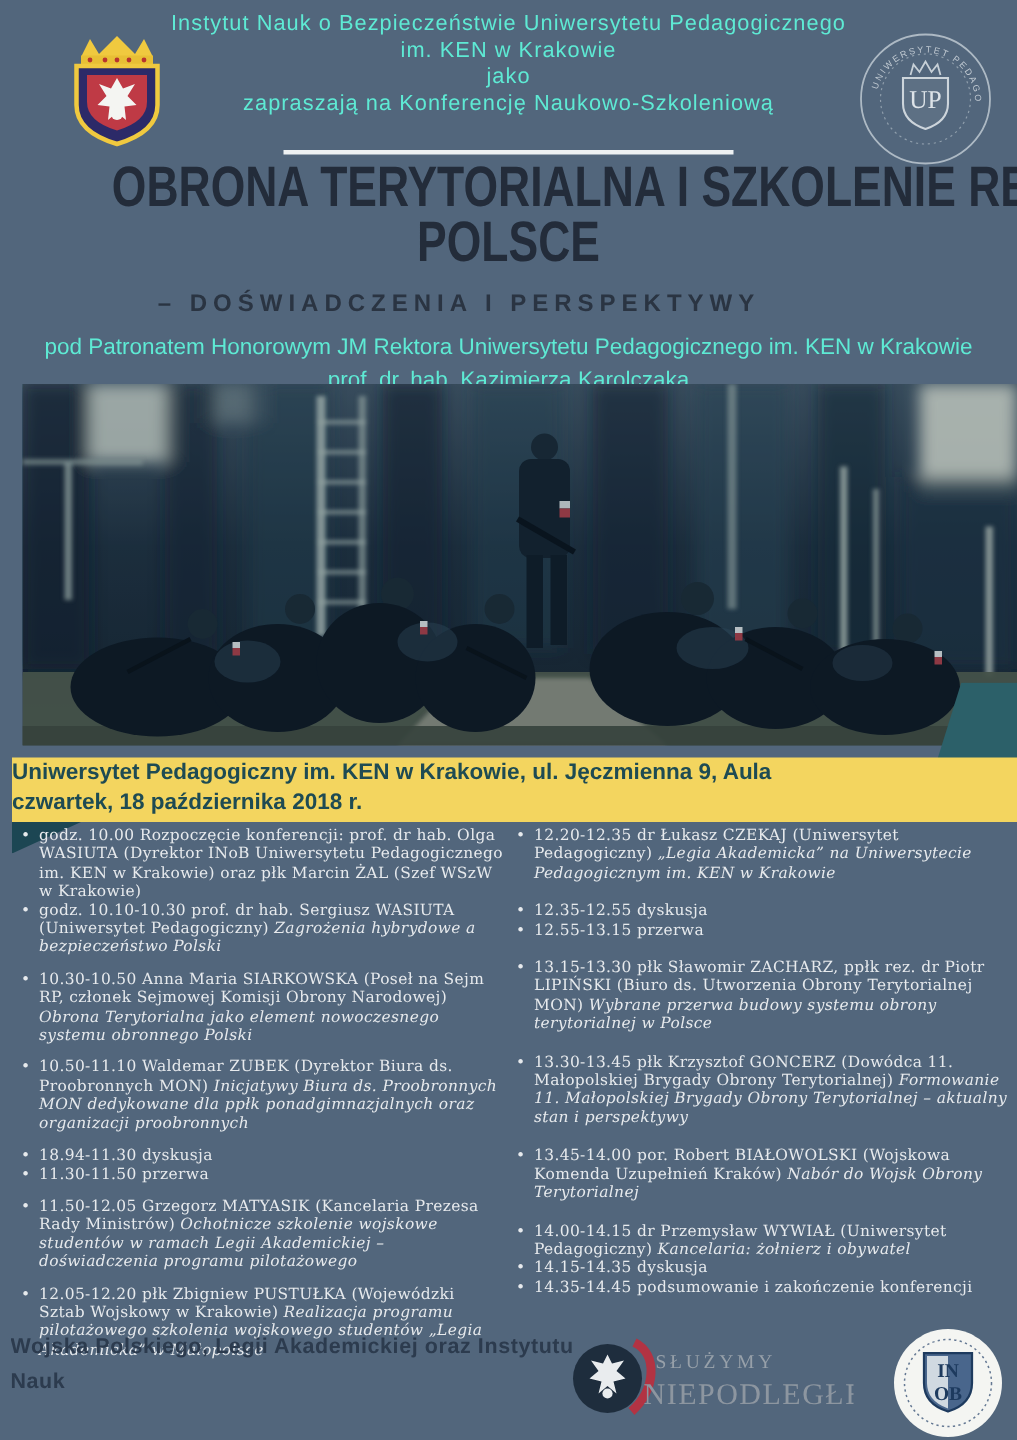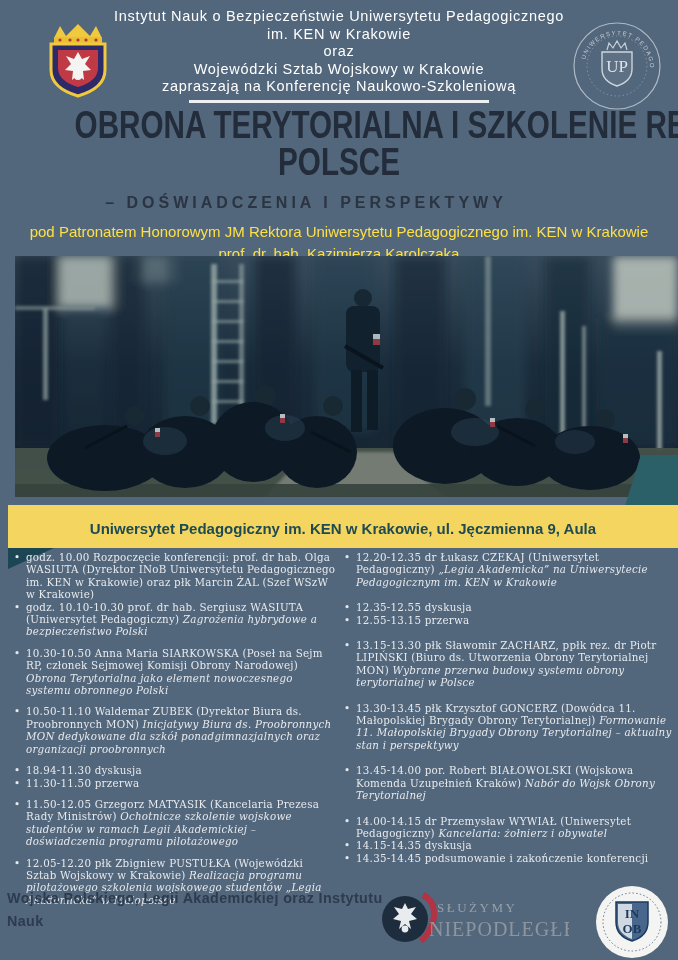--- a/index.html
+++ b/index.html
@@ -2,40 +2,40 @@
 <html><head>
 <meta charset="utf-8">
 <style>
   html,body{margin:0;padding:0;background:#38465a;}
   .poster{
     position:relative;width:678px;height:960px;overflow:hidden;
     background:#52667c;font-family:"Liberation Sans",sans-serif;
   }
   
   .header-text{position:absolute;left:95px;top:8px;width:488px;text-align:center;
-    color:#ffffff;font-size:14.5px;line-height:17.5px;letter-spacing:.7px;}
+    color:#5eead4;font-size:14.5px;line-height:17.5px;letter-spacing:.7px;}
   .crest{position:absolute;left:46px;top:24px;}
   .seal{position:absolute;left:571px;top:20px;}
   
   .rule{position:absolute;left:189px;top:100px;width:300px;height:3px;background:#eef1f3;}
   .title{position:absolute;left:0;top:107px;width:678px;text-align:center;
     color:#232c3a;font-weight:bold;font-size:38px;line-height:37px;}
   .title .tline{transform:scaleX(.78);transform-origin:50% 50%;white-space:nowrap;}
   .subtitle{position:absolute;left:0;top:194px;width:612px;text-align:center;
     color:#2a3442;font-weight:bold;font-size:16px;letter-spacing:4px;}
   .patron{position:absolute;left:0;top:221px;width:678px;text-align:center;
-    color:#fde047;font-size:15px;line-height:21.5px;}
+    color:#5eead4;font-size:15px;line-height:21.5px;}
   
   .photo{position:absolute;left:15px;top:256px;width:663px;height:241px;}
   
   .ribbon-corner{position:absolute;left:625px;top:455px;width:53px;height:51px;
     background:#2c6069;clip-path:polygon(30% 0,100% 0,100% 100%,0 100%);}
   .banner{position:absolute;left:8px;top:505px;width:670px;height:43px;background:#f3d55f;
-    color:#1e4b53;font-weight:bold;font-size:15px;line-height:20px;text-align:center;
-    padding-top:14px;box-sizing:border-box;}
+    color:#1e4b53;font-weight:bold;font-size:15px;line-height:20px;
+    padding-top:0;box-sizing:border-box;}
   .banner-fold{position:absolute;left:8px;top:548px;width:46px;height:21px;
     background:#1c4653;clip-path:polygon(0 0,100% 0,0 100%);}
   
   .col{position:absolute;top:551px;color:#e7eaed;font-family:"DejaVu Serif",serif;
     font-size:10.3px;line-height:12.4px;letter-spacing:.25px;}
   .col-left{left:14px;width:322px;}
   .col-right{left:344px;width:330px;}
   .sched-item{display:flex;align-items:flex-start;}
   .sched-item.gap{margin-top:9px;}
   .col-right .sched-item.gap{margin-top:13px;}
@@ -82,22 +82,21 @@
     <g stroke="#d4dbe1" fill="none" stroke-width="1.2" opacity=".9">
       <polyline points="36,30 38,23 42,28 46,21 50,28 54,23 56,30"></polyline>
     </g>
     <path d="M31,32 h30 v17 q0,12 -15,17 q-15,-5 -15,-17 Z" fill="rgba(255,255,255,0.07)" stroke="#d4dbe1" stroke-width="1.4" opacity=".95"></path>
     <text x="46" y="52" text-anchor="middle" font-size="17" font-family="Liberation Serif, serif" fill="#dde3e8">UP</text>
   </svg>
 
   <div class="header-text">
     <div>Instytut Nauk o Bezpieczeństwie Uniwersytetu Pedagogicznego</div>
     <div>im. KEN w Krakowie</div>
-    <div>oraz</div>
-    <div>Wojewódzki Sztab Wojskowy w Krakowie</div>
+    <div>jako</div>
     <div>zapraszają na Konferencję Naukowo-Szkoleniową</div>
   </div>
 
   <div class="rule"></div>
 
   <div class="title">
     <div class="tline">OBRONA TERYTORIALNA I SZKOLENIE REZERW W</div>
     <div class="tline">POLSCE</div>
   </div>
 
@@ -199,39 +198,40 @@
         <rect x="608" y="178" width="5" height="4" fill="#d8dcdc"></rect>
           <rect x="608" y="182" width="5" height="5" fill="#a83a42"></rect>
       </g>
     </g>
     <rect width="663" height="241" fill="#1d3850" opacity=".18"></rect>
   </svg>
 
   <div class="ribbon-corner"></div>
   <div class="banner">
     <div>Uniwersytet Pedagogiczny im. KEN w Krakowie, ul. Jęczmienna 9, Aula</div>
+    <div>czwartek, 18 października 2018 r.</div>
   </div>
   <div class="banner-fold"></div>
 
   <div class="col col-left">
       <div class="sched-item">
         <span class="bullet">•</span>
         <span class="itext">godz. 10.00 Rozpoczęcie konferencji: prof. dr hab. Olga WASIUTA (Dyrektor INoB Uniwersytetu Pedagogicznego im. KEN w Krakowie) oraz płk Marcin ŻAL (Szef WSzW w Krakowie)</span>
       </div>
       <div class="sched-item">
         <span class="bullet">•</span>
         <span class="itext">godz. 10.10-10.30 prof. dr hab. Sergiusz WASIUTA (Uniwersytet Pedagogiczny) <i>Zagrożenia hybrydowe a bezpieczeństwo Polski</i></span>
       </div>
       <div class="sched-item gap">
         <span class="bullet">•</span>
         <span class="itext">10.30-10.50 Anna Maria SIARKOWSKA (Poseł na Sejm RP, członek Sejmowej Komisji Obrony Narodowej) <i>Obrona Terytorialna jako element nowoczesnego systemu obronnego Polski</i></span>
       </div>
       <div class="sched-item gap">
         <span class="bullet">•</span>
-        <span class="itext">10.50-11.10 Waldemar ZUBEK (Dyrektor Biura ds. Proobronnych MON) <i>Inicjatywy Biura ds. Proobronnych MON dedykowane dla szkół ponadgimnazjalnych oraz organizacji proobronnych</i></span>
+        <span class="itext">10.50-11.10 Waldemar ZUBEK (Dyrektor Biura ds. Proobronnych MON) <i>Inicjatywy Biura ds. Proobronnych MON dedykowane dla ppłk ponadgimnazjalnych oraz organizacji proobronnych</i></span>
       </div>
       <div class="sched-item gap">
         <span class="bullet">•</span>
         <span class="itext">18.94-11.30 dyskusja</span>
       </div>
       <div class="sched-item">
         <span class="bullet">•</span>
         <span class="itext">11.30-11.50 przerwa</span>
       </div>
       <div class="sched-item gap">

